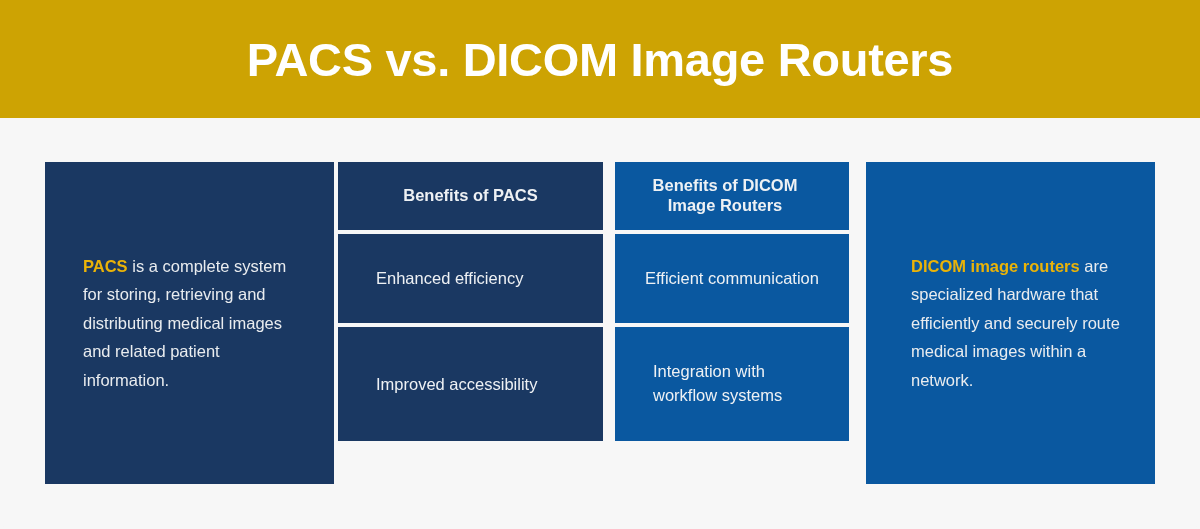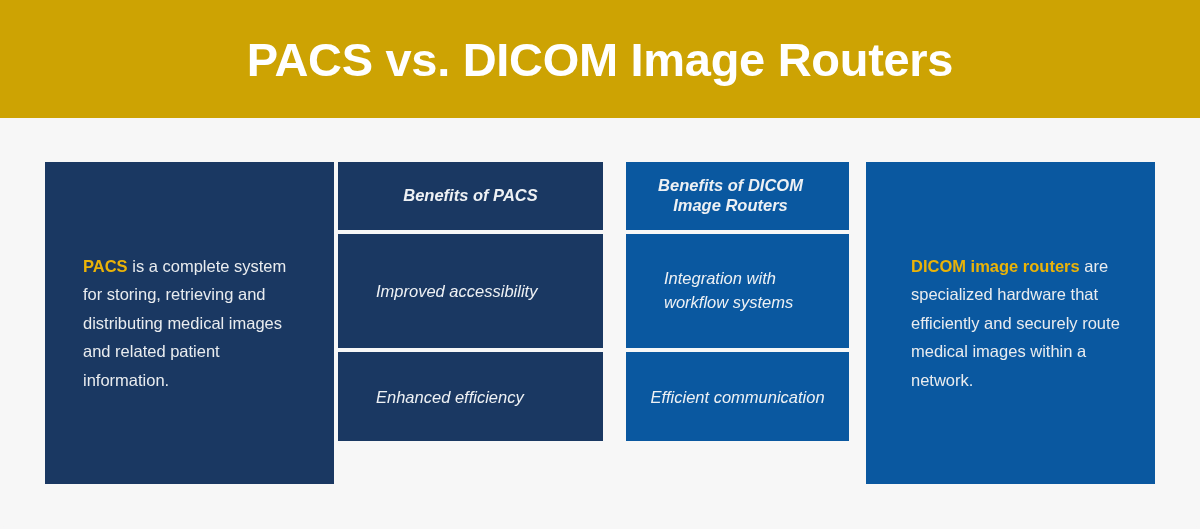--- a/index.html
+++ b/index.html
@@ -103,23 +103,22 @@
   .table-wrap {
     flex: 1 1 auto;
     display: flex;
     flex-direction: column;
     gap: 4px;
     padding: 0 5px 0 4px;
   }
 
   .table-row {
     display: flex;
-    gap: 23px;
+    gap: 12px;
     flex: 1 1 auto;
-    font-style: italic;
   }
 
   .table-row.header-row {
     flex: 0 0 63px;
   }
 
   .cell {
     display: flex;
     align-items: center;
     font-size: 16.5px;
@@ -184,31 +183,31 @@
 
     <div class="table-wrap">
 
       <div class="table-row header-row">
         <div class="cell cell-pacs">Benefits of PACS</div>
         <div class="cell cell-dicom">Benefits of DICOM
 Image Routers</div>
       </div>
 
       <div class="table-row">
+        <div class="cell cell-pacs">Enhanced efficiency</div>
+        <div class="cell cell-dicom">Efficient communication</div>
+      </div>
+
+      <div class="table-row">
         <div class="cell cell-pacs">Improved accessibility</div>
         <div class="cell cell-dicom multiline">Integration with
 workflow systems</div>
       </div>
 
       <div class="table-row">
-        <div class="cell cell-pacs">Enhanced efficiency</div>
-        <div class="cell cell-dicom">Efficient communication</div>
-      </div>
-
-      <div class="table-row">
       </div>
 
 
     </div>
 
     <div class="panel-right">
       <div class="panel-text">
         <span class="accent">DICOM image routers</span><span> are specialized hardware that efficiently and securely route medical images within a network.</span>
       </div>
     </div>

